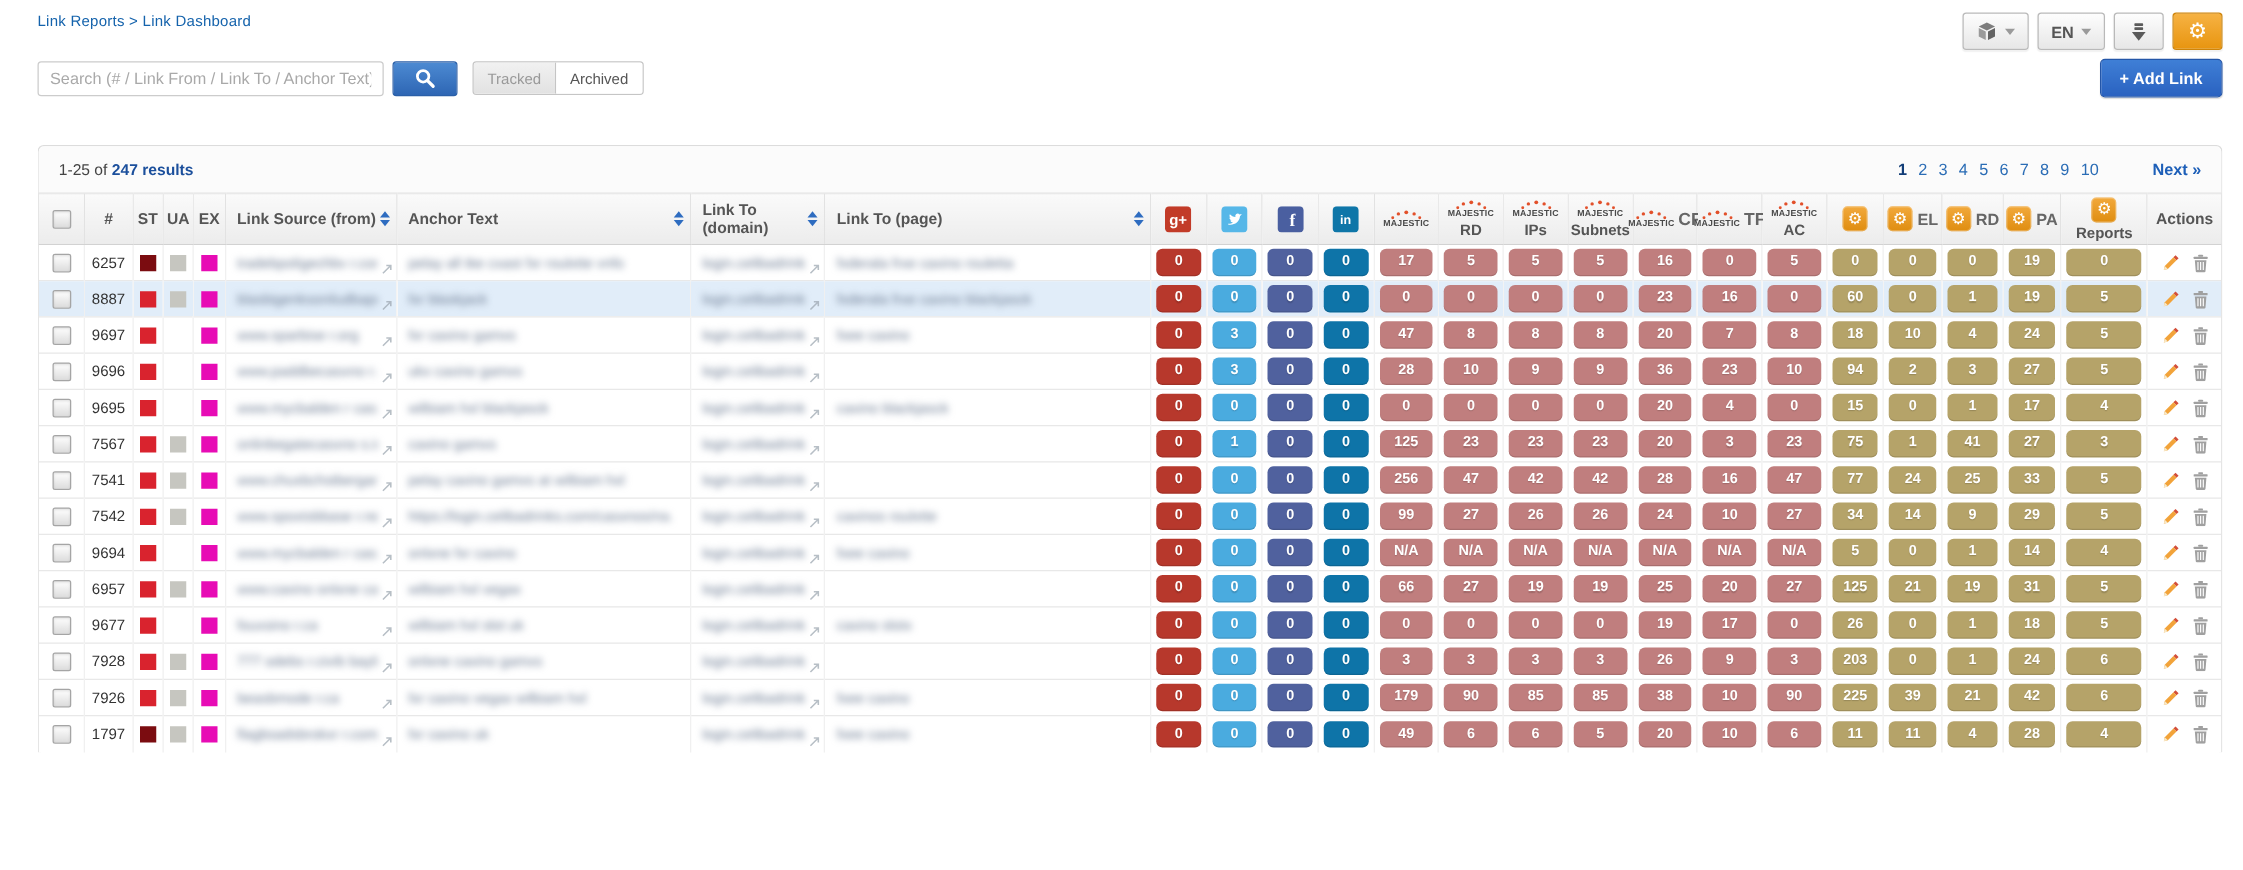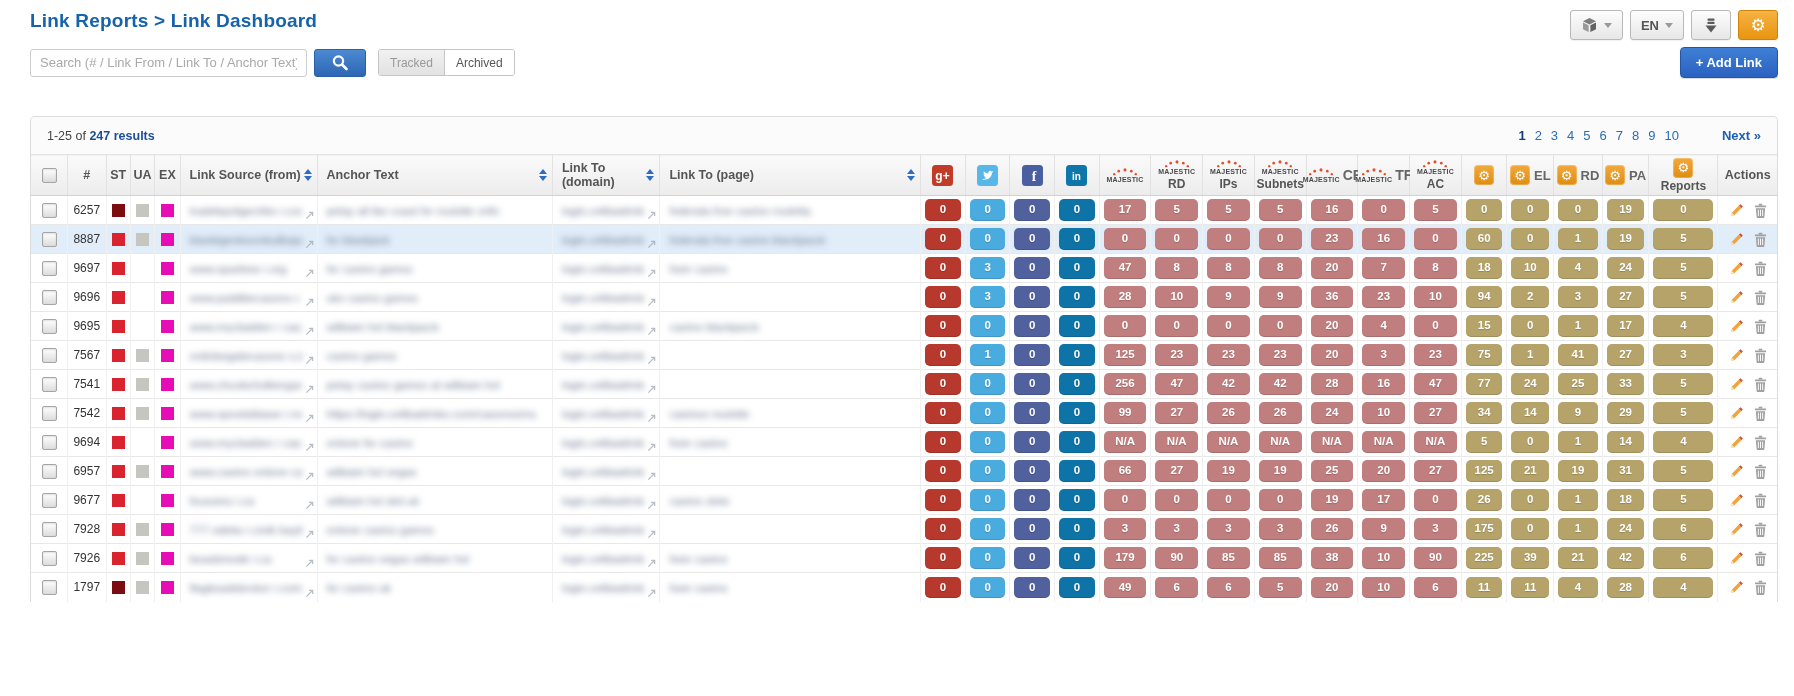--- a/index.html
+++ b/index.html
@@ -3,21 +3,21 @@
 <meta charset="utf-8">
 <style>
   *{box-sizing:border-box;margin:0;padding:0}
   html,body{width:1794px;height:696px;overflow:hidden;background:#fff;
     font-family:"Liberation Sans",sans-serif;}
   .page{position:relative;width:1794px;height:696px;background:#fff}
 
   
   .topbar{position:absolute;left:30px;top:10px;right:16px;display:flex;
     justify-content:space-between;align-items:flex-start}
-  .breadcrumb{font-size:19px;color:#1563ac;font-weight:700;letter-spacing:.2px}
+  .breadcrumb{font-size:12px;color:#1563ac;font-weight:400;letter-spacing:.2px}
   .tr-btns{display:flex;gap:7px}
   .btn{height:30px;min-width:40px;border:1px solid #b9b9b9;border-radius:3px;
     background:linear-gradient(#fdfdfd,#e7e7e7);display:inline-flex;align-items:center;
     justify-content:center;gap:6px;padding:0 10px;cursor:pointer;
     box-shadow:0 1px 1px rgba(0,0,0,.06)}
   .btn.orange{background:linear-gradient(#f6b243,#e89510);border-color:#cf8408}
   .btn .lang{font-size:13px;font-weight:700;color:#555}
   .caret{width:0;height:0;border-left:4px solid transparent;border-right:4px solid transparent;
     border-top:5px solid #9a9a9a;display:inline-block}
   .gear-glyph{font-family:"DejaVu Sans",sans-serif;font-size:17px;color:#fff;line-height:1}
@@ -1355,21 +1355,21 @@
             <td>
               <span class="bdg m">26</span>
             </td>
             <td>
               <span class="bdg m">9</span>
             </td>
             <td>
               <span class="bdg m">3</span>
             </td>
             <td>
-              <span class="bdg z">175</span>
+              <span class="bdg z">203</span>
             </td>
             <td>
               <span class="bdg z">0</span>
             </td>
             <td>
               <span class="bdg z">1</span>
             </td>
             <td>
               <span class="bdg z">24</span>
             </td>

